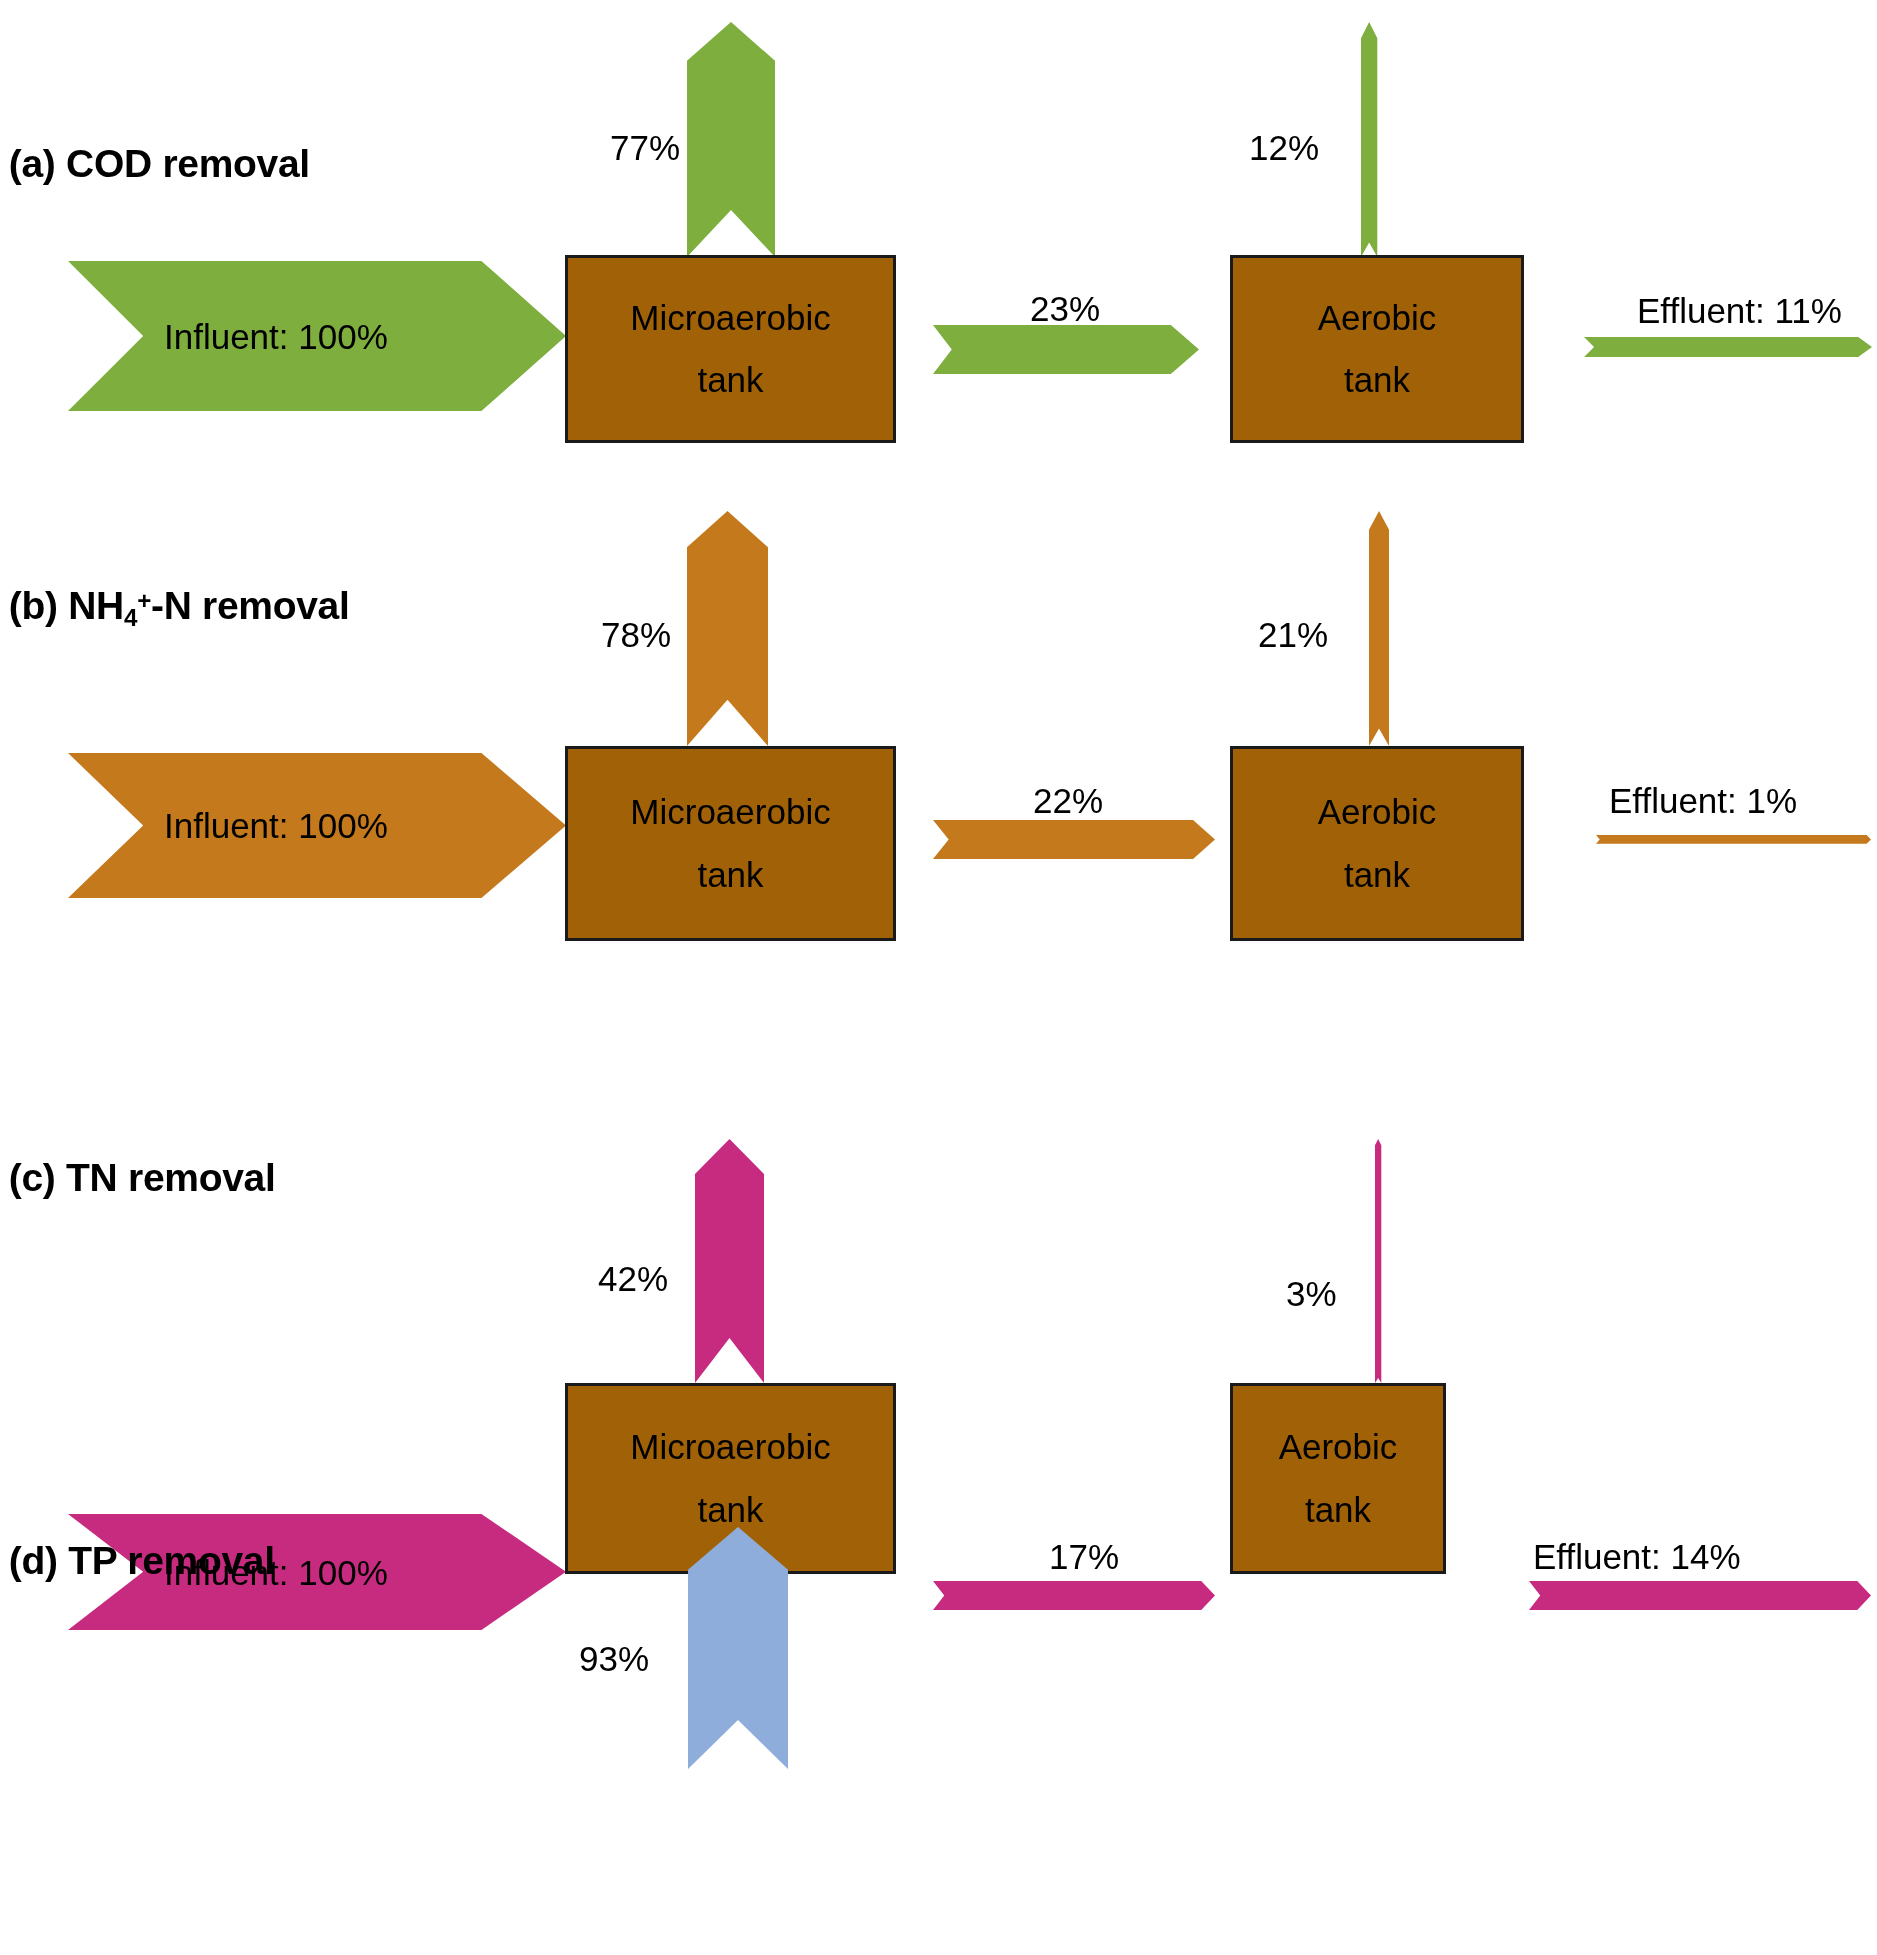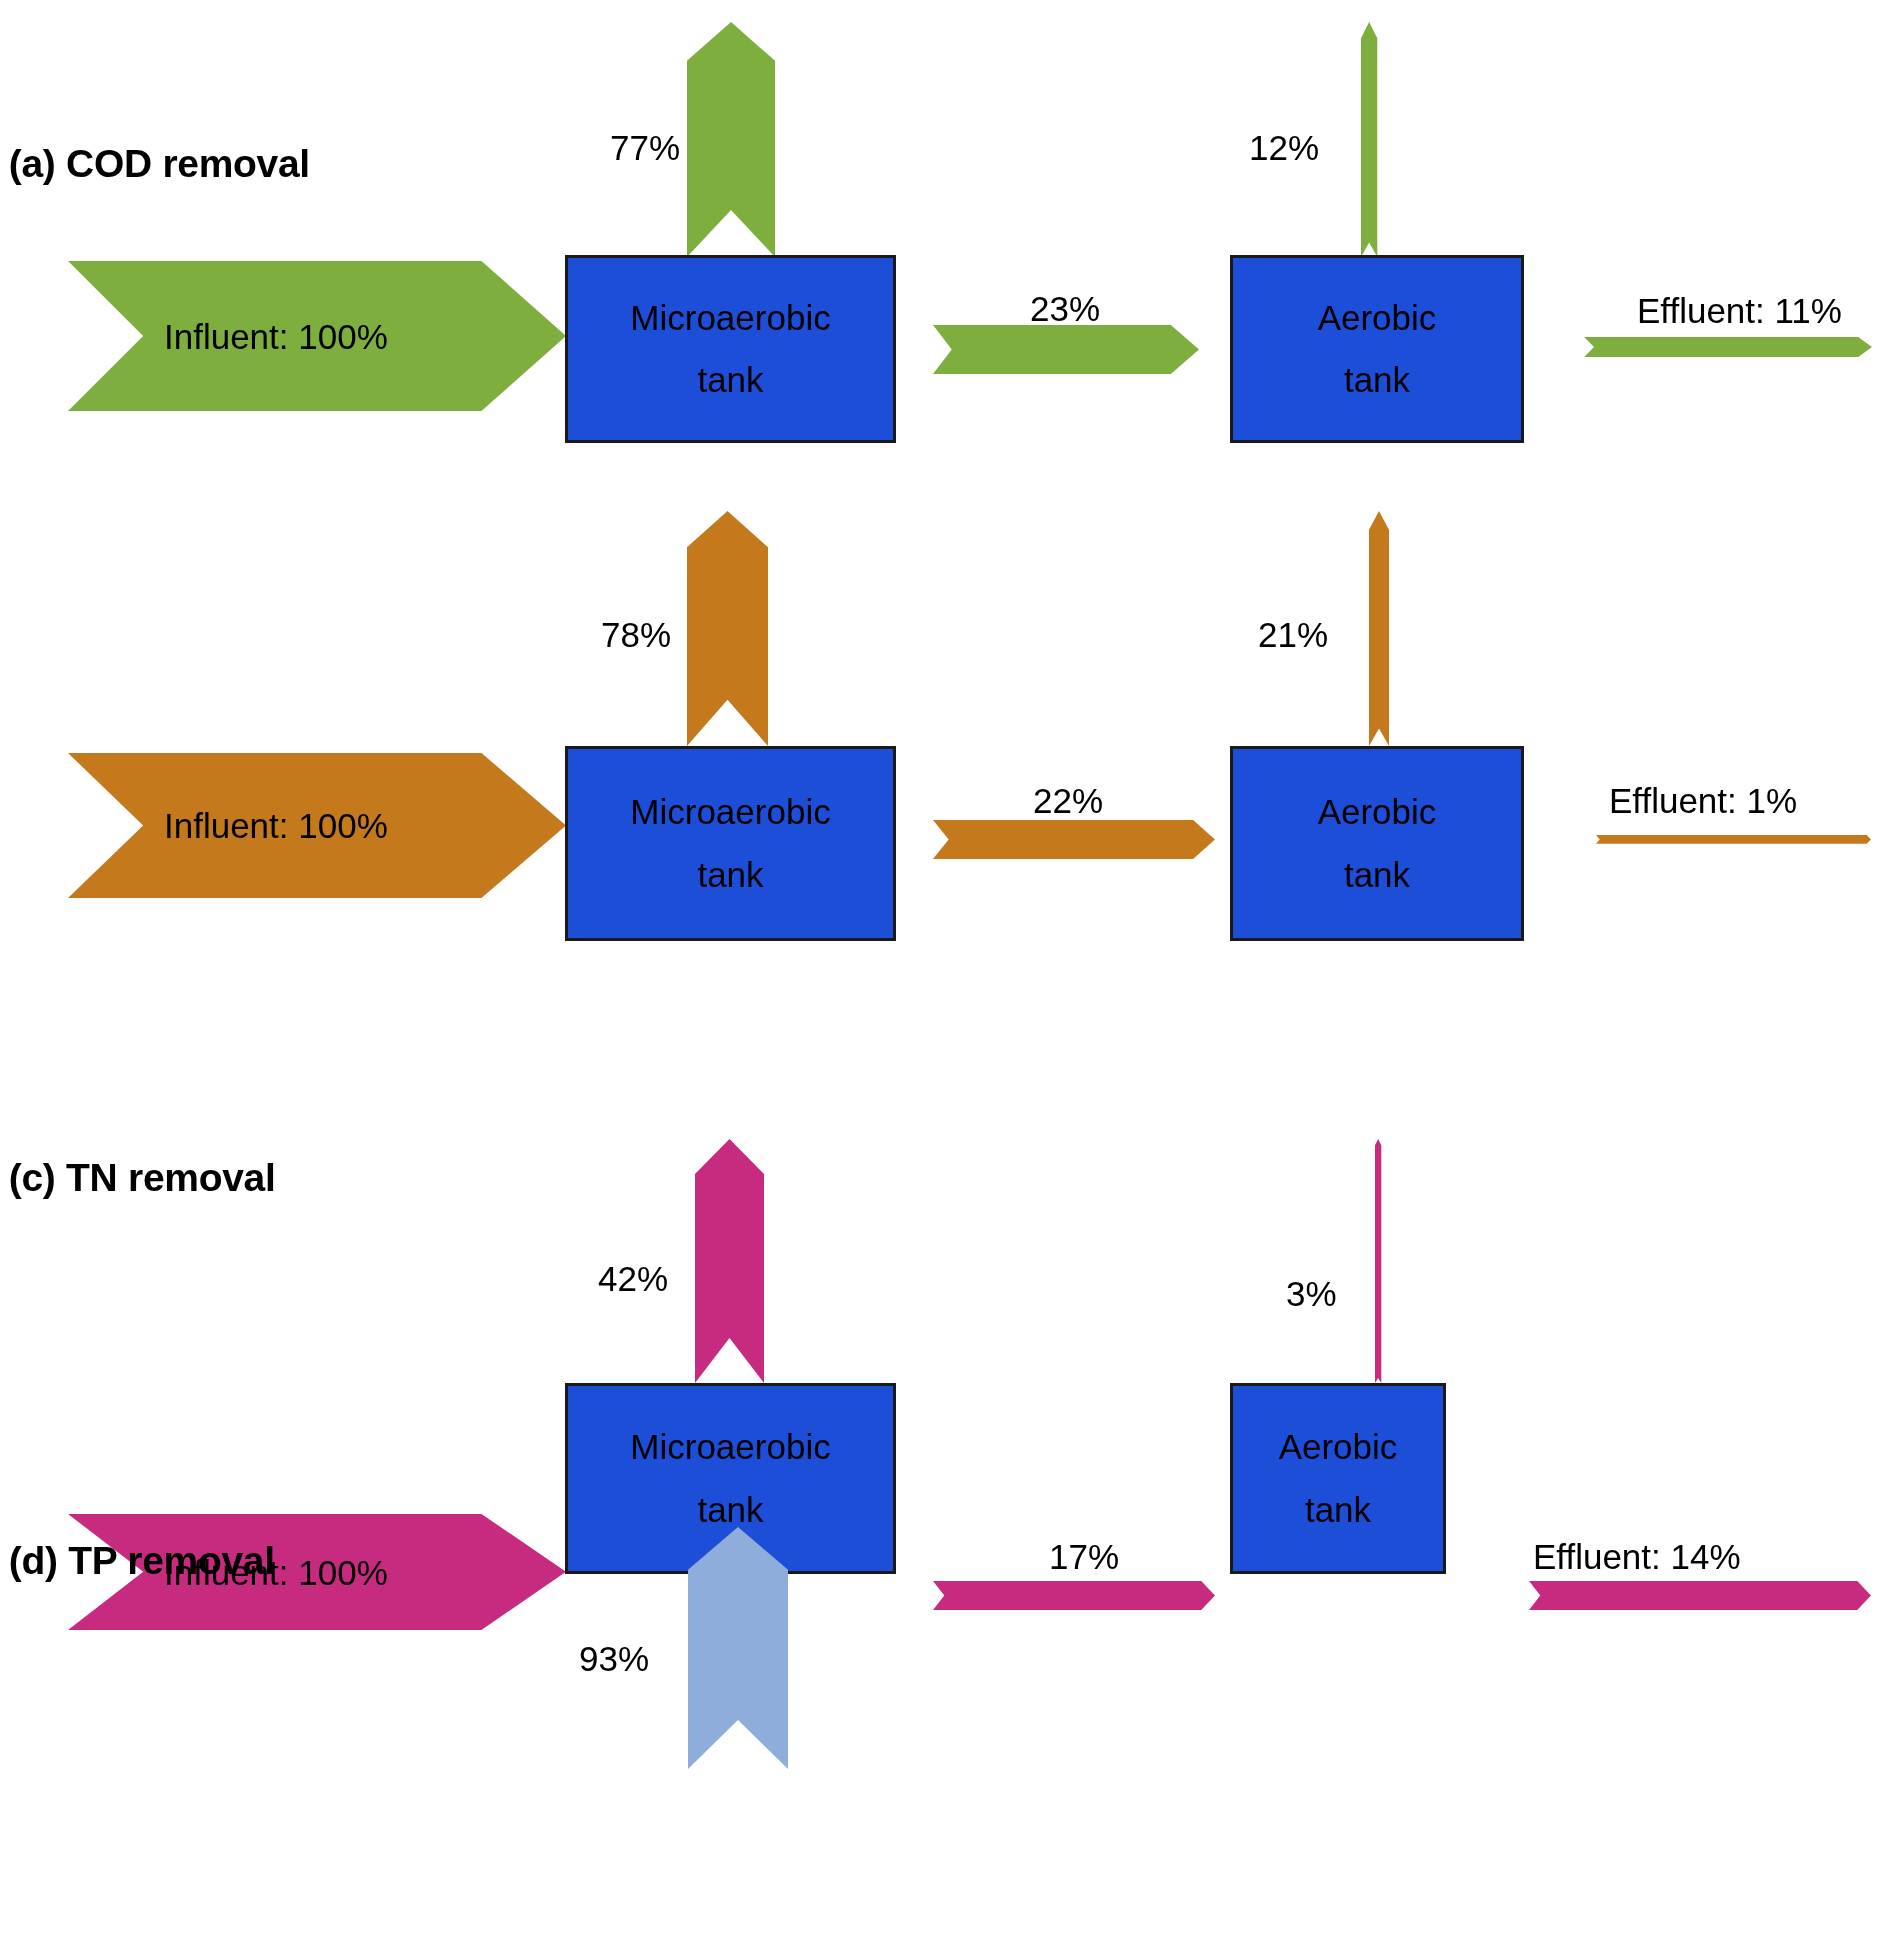--- a/index.html
+++ b/index.html
@@ -17,21 +17,21 @@
     font-size:39px;
     line-height:1;
     white-space:nowrap;
     letter-spacing:-0.3px;
   }
   .panel-title sub{font-size:0.62em;vertical-align:-0.28em;}
   .panel-title sup{font-size:0.62em;vertical-align:0.42em;}
   .tank{
     position:absolute;
     border:3.1px solid #1a1a1a;
-    background:#1d4ed8;
+    background:#a16207;
     box-sizing:border-box;
     display:flex;
     flex-direction:column;
     align-items:center;
     justify-content:center;
     font-size:35px;
     line-height:1.78;
     color:#000;
   }
   .tank span{display:block;white-space:nowrap;}
@@ -90,20 +90,23 @@
   </div>
 
   <svg class="arrow-svg" style="left:1584px;top:321px;width:288px;height:20px;" viewBox="0 0 460 32" preserveAspectRatio="none">
     <polygon points="0,0 438,0 460,16 438,32 0,32 16,16" fill="#7DAE3E"></polygon>
   </svg>
   <div class="lbl" style="left:1593px;top:277px;margin-left:44px;">Effluent: 11%</div>
 </div>
 
 <div class="panel" style="top:476px;height:501px;">
 
+  <div class="panel-title" style="left:8.8px;top:110px;">
+    (b) NH<sub>4</sub><sup>+</sup>-N removal
+  </div>
 
   <svg class="arrow-svg" style="left:687px;top:35px;width:81px;height:235px;" viewBox="0 0 130 376" preserveAspectRatio="none">
     <polygon points="65,0 130,58 130,376 65,302 0,376 0,58" fill="#C4791D"></polygon>
   </svg>
   <div class="lbl" style="left:601px;top:141px;">78%</div>
 
   <svg class="arrow-svg" style="left:1369px;top:35px;width:20px;height:235px;" viewBox="0 0 32 376" preserveAspectRatio="none">
     <polygon points="16,0 32,30 32,376 16,348 0,376 0,30" fill="#C4791D"></polygon>
   </svg>
   <div class="lbl" style="left:1258px;top:141px;">21%</div>

